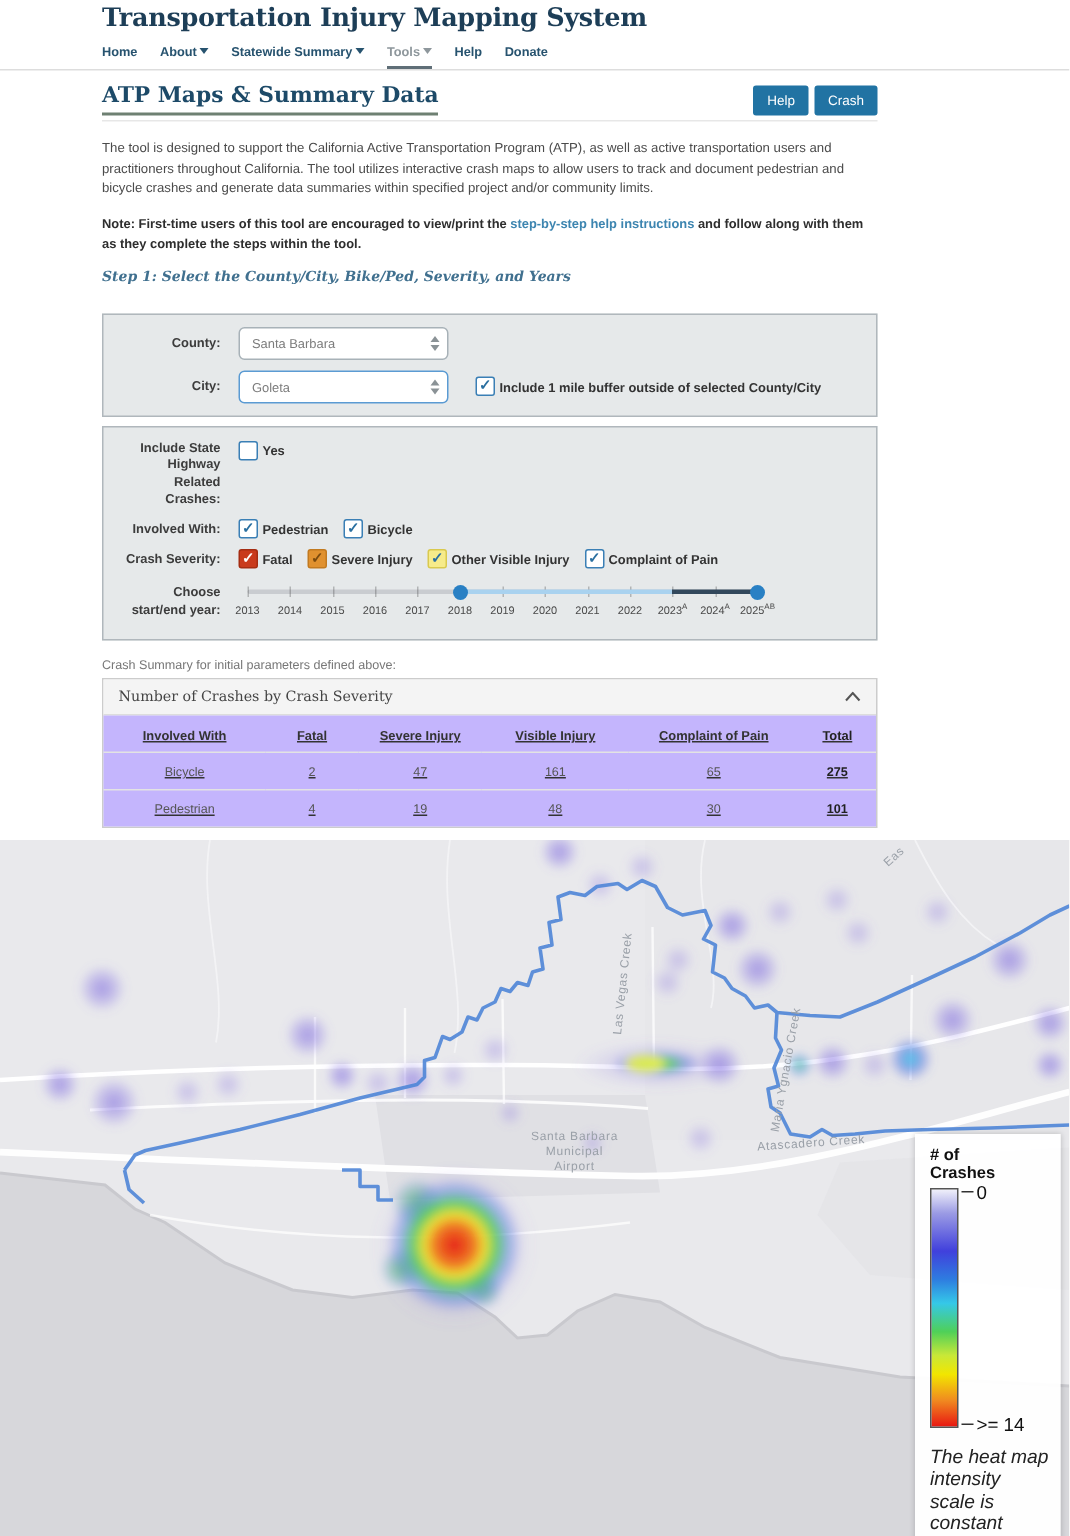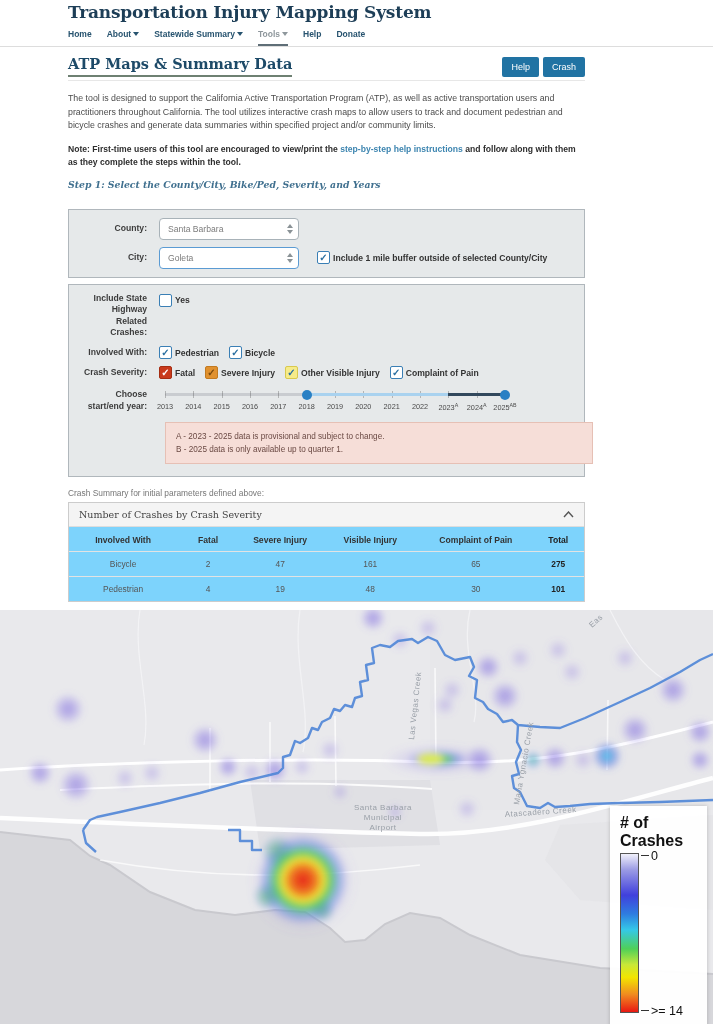--- a/index.html
+++ b/index.html
@@ -66,31 +66,31 @@
   .year-row { position:relative; height:12px; margin-top:3px; }
   .year-row span.yr { position:absolute; transform:translateX(-50%); font-size:7.3px; color:#4a4a4a; white-space:nowrap; }
   .year-row sup { font-size:5.3px; vertical-align:3px; }
   .slider-note { margin-top:8px; width:428px; background:#f6ded8; border:1px solid #e6c0b5; padding:7px 10px; font-size:8.2px; color:#6b4a44; line-height:1.6; }
 
   
   .caption { margin-top:11px; font-size:8.4px; color:#777; }
   .spanel { margin-top:4px; border:1px solid #ccc; }
   .spanel-head { background:#f4f4f4; border-bottom:1px solid #ddd; padding:6px 10px; display:flex; justify-content:space-between; align-items:center; cursor:pointer; }
   .spanel-title { font-family:"DejaVu Serif", serif; font-size:9.5px; color:#444; }
-  table { width:100%; border-collapse:collapse; background:#7dd3fc; }
+  table { width:100%; border-collapse:collapse; background:#c4b5fd;text-decoration:underline; }
   th { font-size:8.6px; font-weight:bold; color:#333; padding:8px 4px 6px; text-align:center; }
   td { font-size:8.4px; color:#555; padding:7px 4px; text-align:center; border-top:1px solid #e3e3e3; }
   td.total, th.total { font-weight:bold; color:#222; }
 
   
   .map { position:relative; width:713px; height:483px; margin-top:8px; background:#e9e9ec; overflow:hidden; cursor:grab; }
   .map svg { position:absolute; left:0; top:0; }
 
   .legend { position:absolute; right:6px; top:196px; width:97px; background:rgba(255,255,255,.96); padding:8px 8px 10px 10px; box-shadow:0 0 4px rgba(0,0,0,.2); }
-  .legend-title { font-weight:bold; font-size:16px; color:#111; line-height:1.1; }
+  .legend-title { font-weight:bold; font-size:11px; color:#111; line-height:1.1; }
   .legend-body { display:flex; margin-top:4px; }
   .gradbar { width:19px; height:160px; border:1px solid #555;
     background:linear-gradient(180deg,#f0f0fa 0%,#9b9be4 10%,#4040dc 26%,#2e7de0 38%,#35c8e8 48%,#4fd058 60%,#c8e838 70%,#f2e600 78%,#f08a20 89%,#e81812 100%); }
   .grad-ticks { position:relative; width:60px; font-size:12.5px; color:#111; }
   .gt-top { position:absolute; top:-4px; left:2px; } .gt-top::before{ content:""; display:inline-block; width:8px; border-top:1.5px solid #333; vertical-align:4px; margin-right:2px;}
   .gt-bot { position:absolute; bottom:-5px; left:2px; white-space:nowrap;} .gt-bot::before{ content:""; display:inline-block; width:8px; border-top:1.5px solid #333; vertical-align:4px; margin-right:2px;}
   .legend-note { margin-top:12px; font-style:italic; font-size:12.8px; color:#222; line-height:1.15; font-family:"Liberation Sans",sans-serif; }
 </style>
 </head>
 <body>
@@ -211,24 +211,20 @@
           <span class="yr" style="left:33.33%"><span>2017</span></span>
           <span class="yr" style="left:41.67%"><span>2018</span></span>
           <span class="yr" style="left:50%"><span>2019</span></span>
           <span class="yr" style="left:58.33%"><span>2020</span></span>
           <span class="yr" style="left:66.67%"><span>2021</span></span>
           <span class="yr" style="left:75%"><span>2022</span></span>
           <span class="yr" style="left:83.33%"><span>2023</span><sup>A</sup></span>
           <span class="yr" style="left:91.67%"><span>2024</span><sup>A</sup></span>
           <span class="yr" style="left:100%"><span>2025</span><sup>AB</sup></span>
         </div>
-        <div class="slider-note">
-          <div>A - 2023 - 2025 data is provisional and subject to change.</div>
-          <div>B - 2025 data is only available up to quarter 1.</div>
-        </div>
       </div>
     </div>
   </div>
 
   <div class="caption">Crash Summary for initial parameters defined above:</div>
   <div class="spanel">
     <div class="spanel-head">
       <span class="spanel-title">Number of Crashes by Crash Severity</span>
       <svg width="11" height="7" viewBox="0 0 11 7">
           <polyline points="1,6 5.5,1 10,6" fill="none" stroke="#555" stroke-width="1.4"></polyline>

